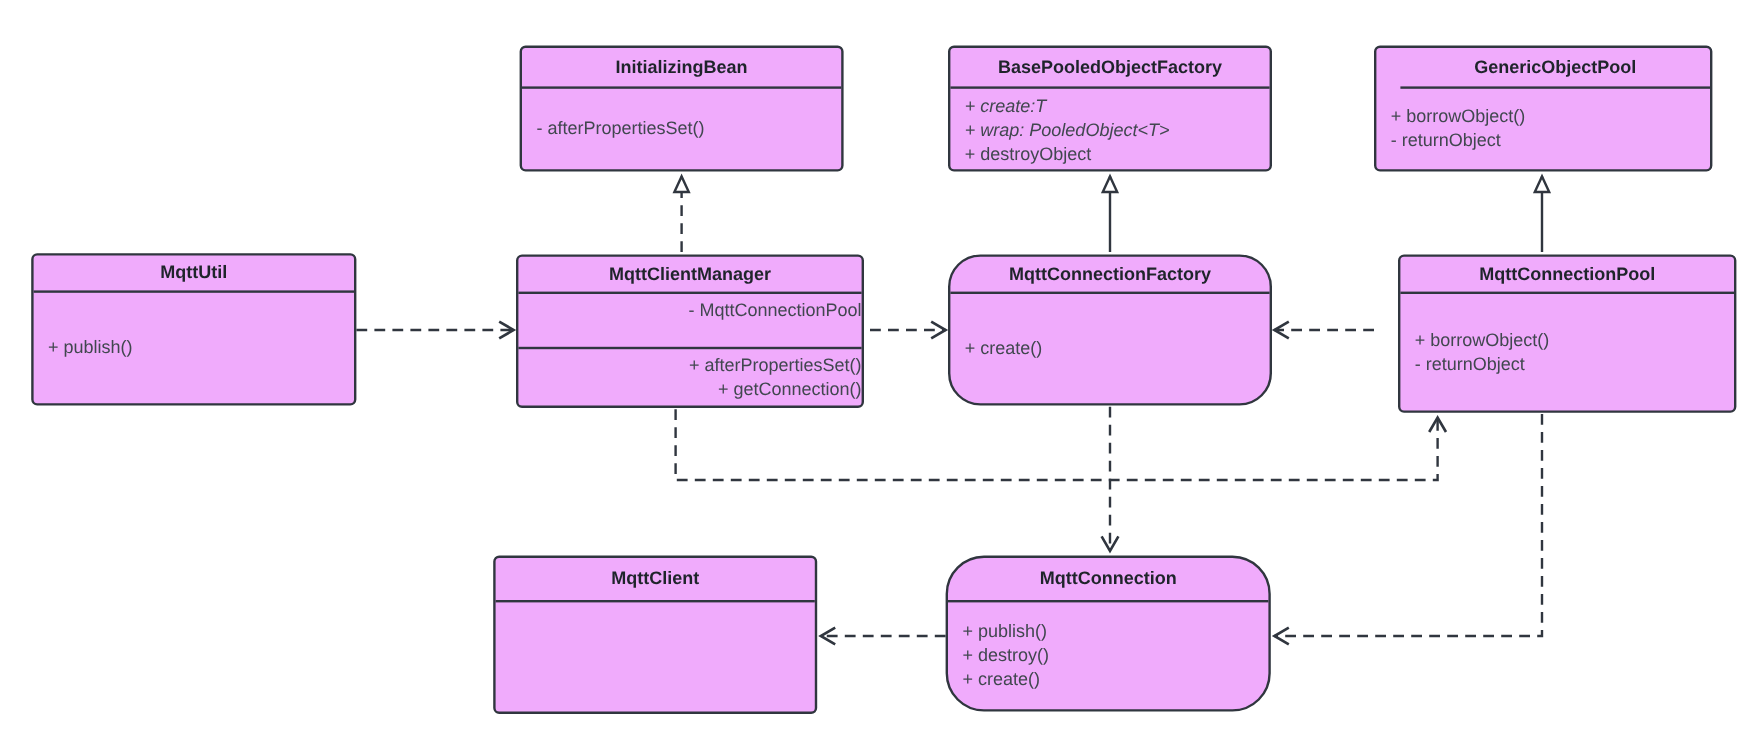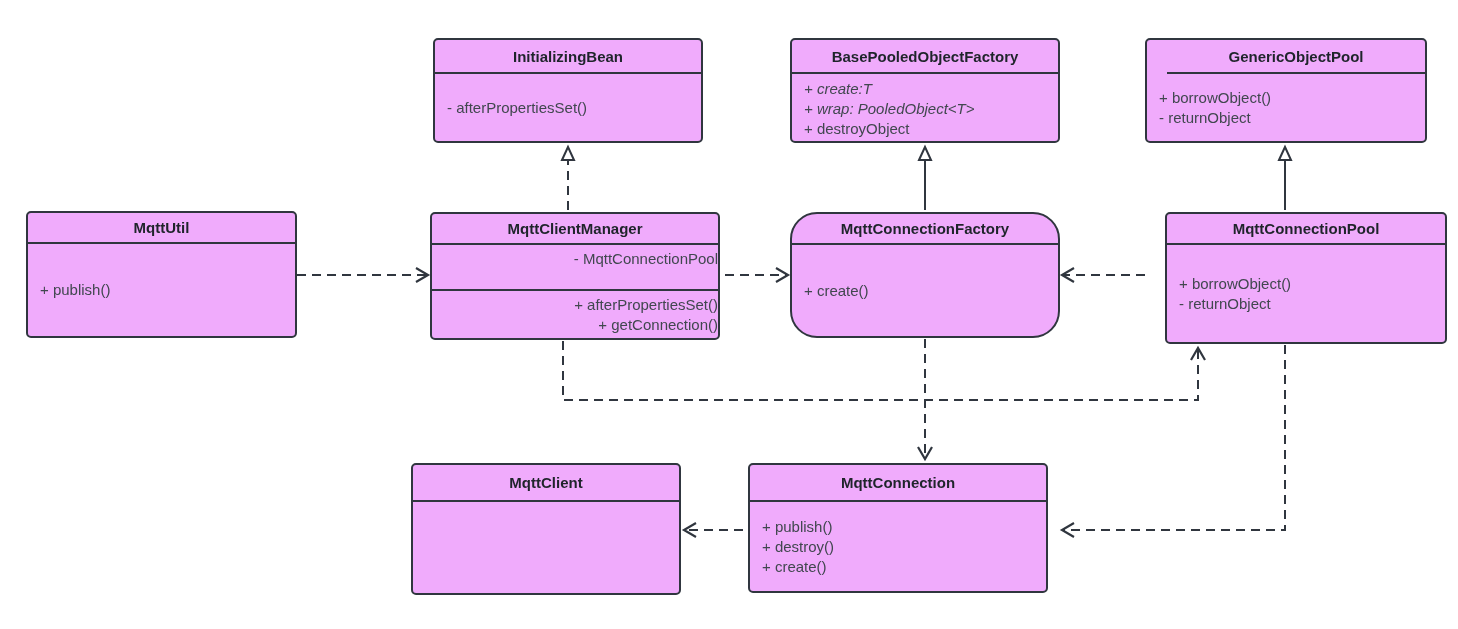--- a/index.html
+++ b/index.html
@@ -147,21 +147,21 @@
       <div class="uml-line">+ borrowObject()</div>
       <div class="uml-line">- returnObject</div>
     </div>
   </div>
 
   <div class="uml-box" style="left:411px;top:463px;width:270px;height:132px;">
     <div class="uml-title" style="height:37px;">MqttClient</div>
     <div class="uml-body"></div>
   </div>
 
-  <div class="uml-box" style="left:748px;top:463px;width:300px;height:130px;">
+  <div class="uml-box" style="left:788px;top:463px;width:271px;height:130px;border-radius:32px;">
     <div class="uml-title" style="height:37px;">MqttConnection</div>
     <div class="uml-body">
       <div class="uml-line">+ publish()</div>
       <div class="uml-line">+ destroy()</div>
       <div class="uml-line">+ create()</div>
     </div>
   </div>
 
 </div>
 

